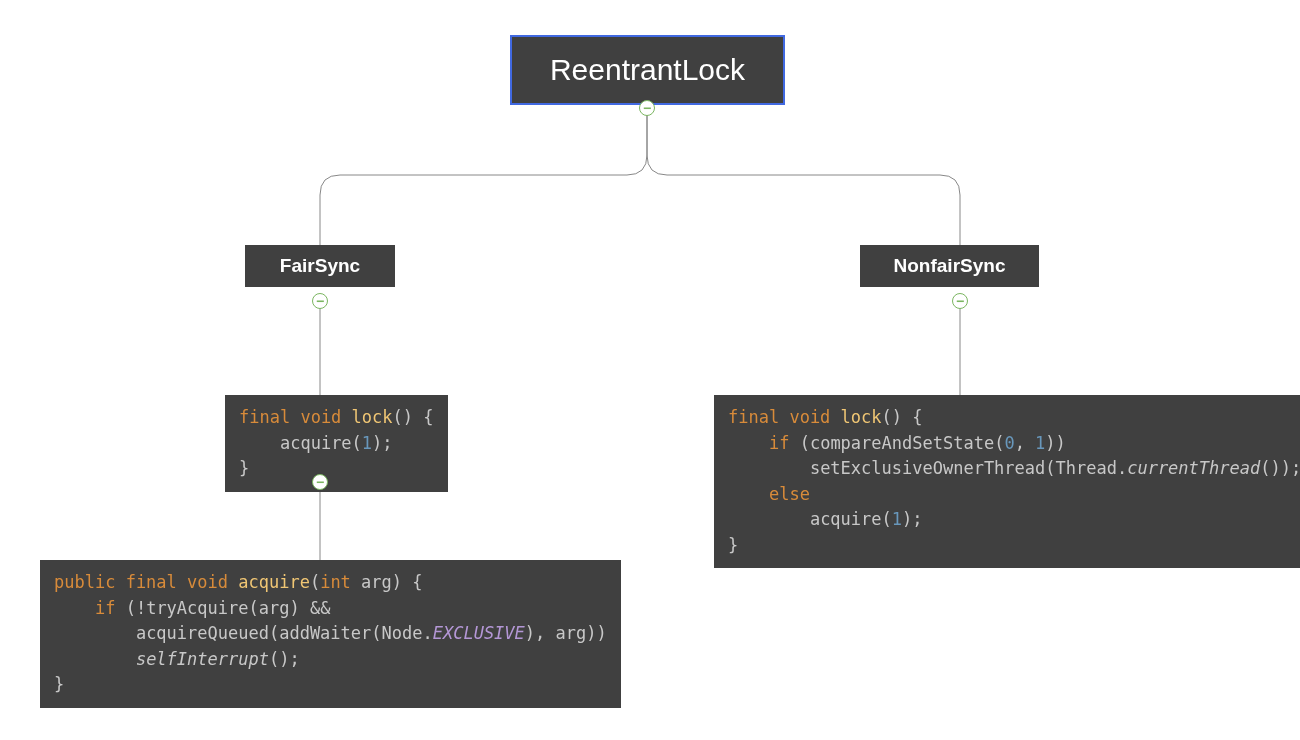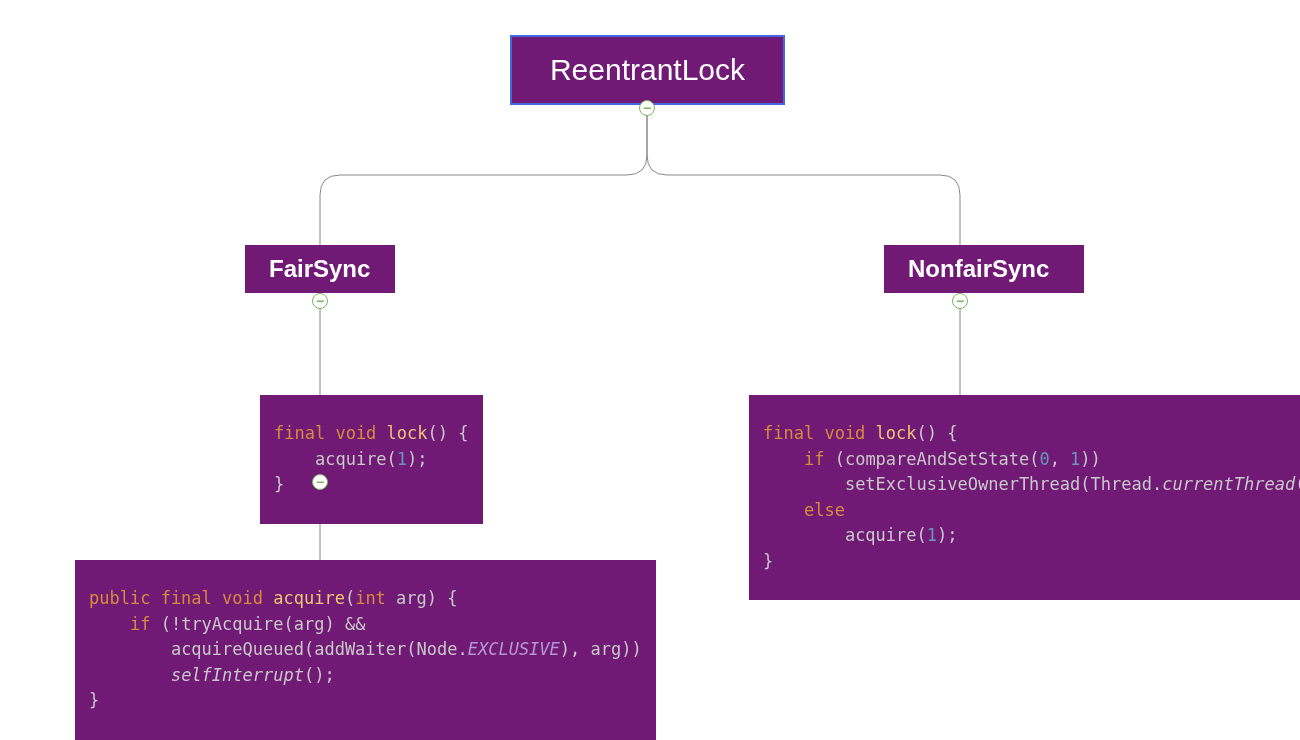--- a/index.html
+++ b/index.html
@@ -1,21 +1,21 @@
 <!DOCTYPE html>
 <html><head>
   <meta charset="utf-8">
   <style>
     * { margin: 0; padding: 0; box-sizing: border-box; }
     body { font-family: -apple-system, BlinkMacSystemFont, 'Segoe UI', sans-serif; background: #fff; width: 1300px; height: 740px; position: relative; }
-    .node { position: absolute; background: #701a75; color: #fff; }
+    .node { position: absolute; background: #404040; color: #fff; }
     .title-node { padding: 16px 32px; font-size: 30px; font-weight: 400; text-align: center; }
     .root-node { border: 2px solid #4169e1; }
-    .sub-title { padding: 10px 24px; font-size: 24px; font-weight: 700; text-align: left; }
-    .code-node { padding: 26px 14px; font-family: 'Menlo', 'Consolas', monospace; font-size: 17px; line-height: 1.5; white-space: pre; color: #c8c8c8; margin-left: 35px; }
+    .sub-title { padding: 10px 24px; font-size: 19px; font-weight: 700; text-align: center; }
+    .code-node { padding: 10px 14px; font-family: 'Menlo', 'Consolas', monospace; font-size: 17px; line-height: 1.5; white-space: pre; color: #c8c8c8; }
     .kw { color: #d88b3a; }
     .fn { color: #f0c674; }
     .num { color: #6897bb; }
     .const { color: #b497d6; font-style: italic; }
     .ital { font-style: italic; }
     .minus-icon { position: absolute; width: 16px; height: 16px; border: 1.5px solid #7bb661; border-radius: 50%; background: #fff; display: flex; align-items: center; justify-content: center; }
     .minus-icon::after { content: '−'; color: #7bb661; font-size: 14px; line-height: 1; font-weight: 700; }
     svg.lines { position: absolute; top: 0; left: 0; width: 1300px; height: 740px; pointer-events: none; }
     svg.lines path { stroke: #888; stroke-width: 1; fill: none; }
   </style>
@@ -44,21 +44,21 @@
 <span>    </span><span>acquire(</span><span class="num">1</span><span>);</span>
 <span>}</span></div>
 <div class="minus-icon" style="left:312px; top:474px;"></div>
 
 <div class="node code-node" style="left:40px; top:560px;"><span class="kw">public final void</span><span class="fn"> acquire</span><span>(</span><span class="kw">int</span><span> arg) {</span>
 <span>    </span><span class="kw">if</span><span> (!tryAcquire(arg) &amp;&amp;</span>
 <span>        </span><span>acquireQueued(addWaiter(Node.</span><span class="const">EXCLUSIVE</span><span>), arg))</span>
 <span>        </span><span class="ital">selfInterrupt</span><span>();</span>
 <span>}</span></div>
 
-<div class="node sub-title" style="left:884px; top:245px; width:200px;">
+<div class="node sub-title" style="left:860px; top:245px; width:179px;">
   <span>NonfairSync</span>
 </div>
 <div class="minus-icon" style="left:952px; top:293px;"></div>
 
 <div class="node code-node" style="left:714px; top:395px;"><span class="kw">final void</span> <span class="fn">lock</span><span>() {</span>
 <span>    </span><span class="kw">if</span><span> (compareAndSetState(</span><span class="num">0</span><span>, </span><span class="num">1</span><span>))</span>
 <span>        </span><span>setExclusiveOwnerThread(Thread.</span><span class="ital">currentThread</span><span>());</span>
 <span>    </span><span class="kw">else</span>
 <span>        </span><span>acquire(</span><span class="num">1</span><span>);</span>
 <span>}</span></div>

